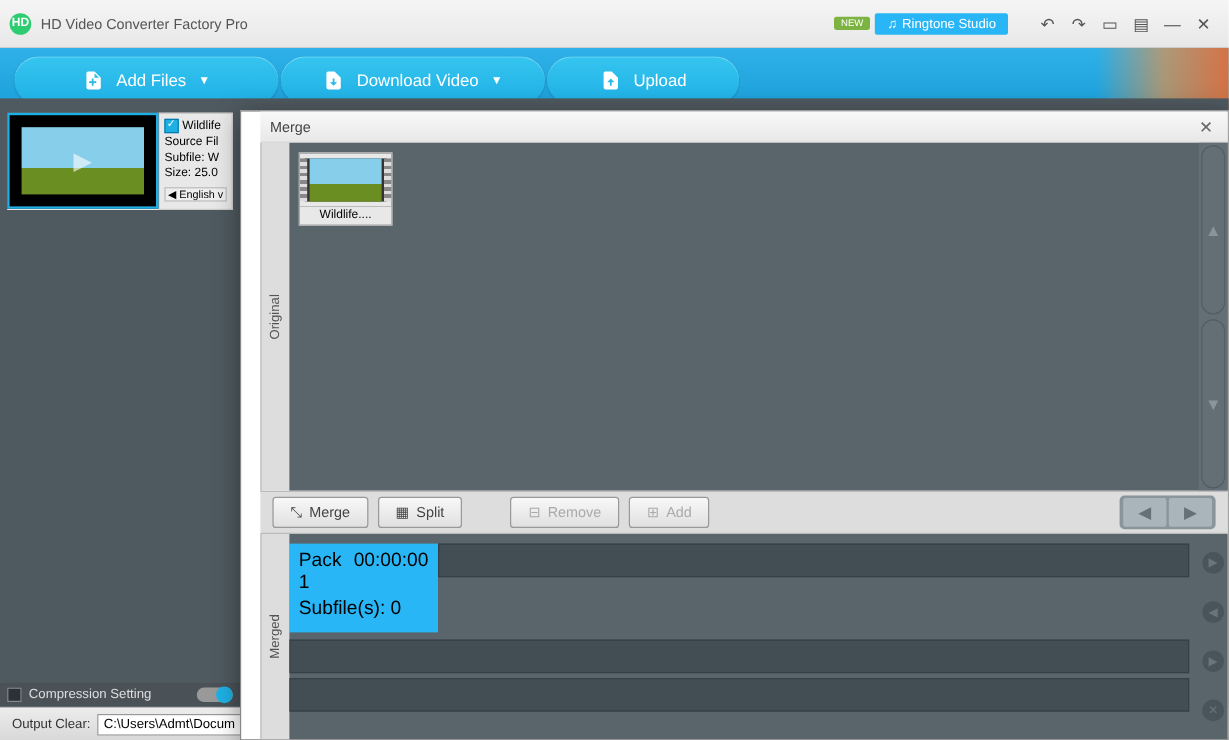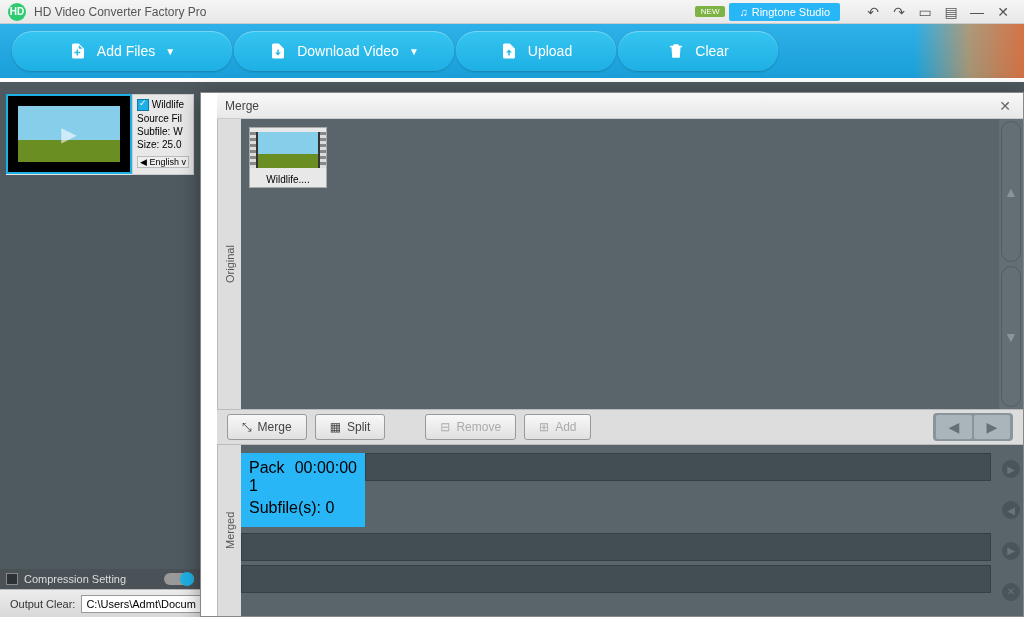--- a/index.html
+++ b/index.html
@@ -1,19 +1,19 @@
 <!DOCTYPE html>
 <html><head>
 <meta charset="utf-8">
 <style>
 * { margin: 0; padding: 0; box-sizing: border-box; font-family: Arial, sans-serif; }
 body { width: 1024px; height: 617px; overflow: hidden; background: #fff; position: relative; }
 
 
-.titlebar { height: 24px; background: linear-gradient(#f5f5f5, #e8e8e8); display: flex; align-items: center; padding: 0 8px; border-bottom: 1px solid #ccc; }
+.titlebar { height: 40px; background: linear-gradient(#f5f5f5, #e8e8e8); display: flex; align-items: center; padding: 0 8px; border-bottom: 1px solid #ccc; }
 .titlebar .logo { width: 18px; height: 18px; background: #2ecc71; border-radius: 50%; display: flex; align-items: center; justify-content: center; color: #fff; font-size: 10px; font-weight: bold; margin-right: 8px; }
 .titlebar .title { font-size: 12px; color: #555; }
 .titlebar .spacer { flex: 1; }
 .titlebar .new-badge { background: #7cb342; color: #fff; font-size: 8px; padding: 1px 6px; border-radius: 2px; margin-right: 4px; }
 .titlebar .ringtone { background: #29b6f6; color: #fff; font-size: 11px; padding: 3px 10px; border-radius: 2px; margin-right: 20px; display:flex; align-items:center; gap:4px;}
 .titlebar .sysbtn { width: 26px; height: 20px; display: inline-flex; align-items: center; justify-content: center; color: #555; font-size: 14px; cursor: pointer; }
 
 
 .maintoolbar { height: 54px; background: linear-gradient(#2fb0e8, #1a9fd8); display: flex; align-items: center; padding: 0 12px; gap: 2px; position:relative;}
 .maintoolbar::after{content:"";position:absolute;right:0;top:0;bottom:0;width:110px;background:linear-gradient(to right, rgba(255,140,50,0), rgba(255,140,50,0.6), rgba(255,100,30,0.8));}
@@ -114,26 +114,20 @@
         <path d="M13 2H6a2 2 0 0 0-2 2v16a2 2 0 0 0 2 2h12a2 2 0 0 0 2-2V9l-7-7zm-1 16l-4-4h3v-4h2v4h3l-4 4z"></path>
       </svg>
     <span>Download Video</span>
     <span class="tri">▼</span>
   </div>
   <div class="mainbtn" style="flex:0 0 160px">
     <svg viewBox="0 0 24 24">
         <path d="M13 2H6a2 2 0 0 0-2 2v16a2 2 0 0 0 2 2h12a2 2 0 0 0 2-2V9l-7-7zm-1 8l4 4h-3v4h-2v-4H8l4-4z"></path>
       </svg>
     <span>Upload</span>
-  </div>
-  <div class="mainbtn" style="flex:0 0 160px">
-    <svg viewBox="0 0 24 24">
-        <path d="M6 7h12l-1 14H7L6 7zm3-4h6l1 2h4v2H4V5h4l1-2z"></path>
-      </svg>
-    <span>Clear</span>
   </div>
 </div>
 
 <div class="content-bg"></div>
 
 <div class="filelist">
   <div class="file-item">
     <div class="file-thumb">
       <div class="file-thumb-inner"></div>
     </div>

